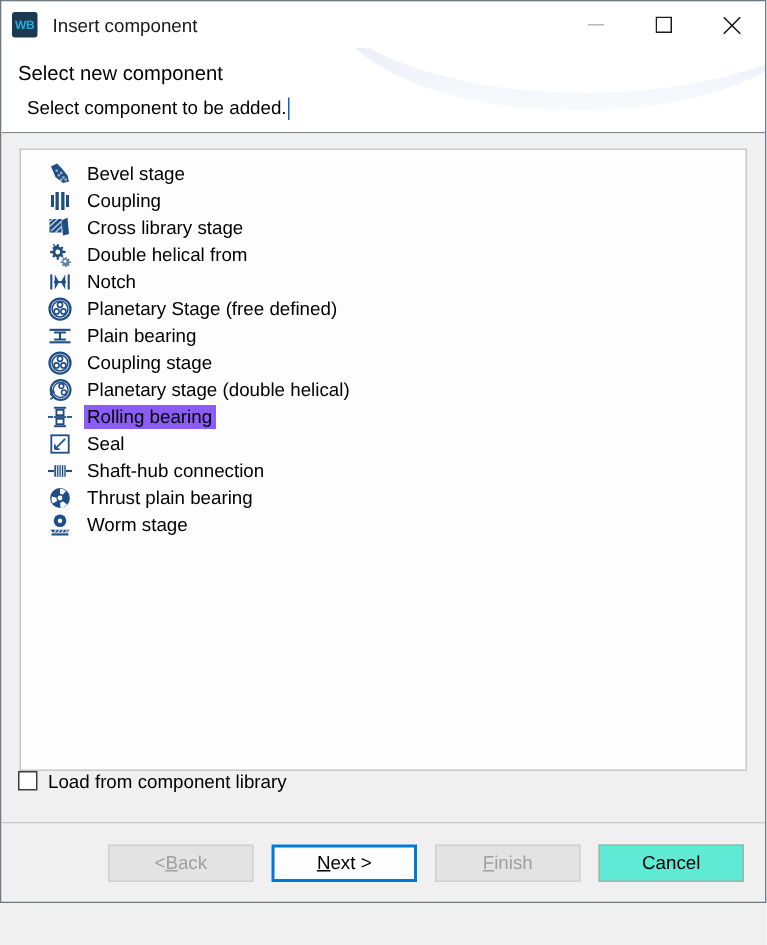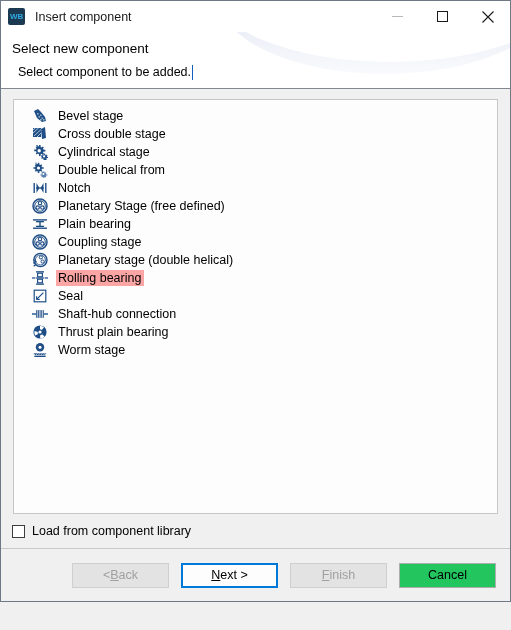--- a/index.html
+++ b/index.html
@@ -112,26 +112,26 @@
     width:16px;height:16px;flex:0 0 16px;
     display:flex;align-items:center;justify-content:center;
     margin-right:8px;
   }
   .item .ico svg{display:block;}
   .item .lbl{
     font-size:12.5px;color:#000;
     white-space:nowrap;
     padding:1px 3px 1px 2px;
   }
-  .item.selected .lbl{background:#fca5a5;}
+  .item.selected .lbl{background:#8b5cf6;}
   
   .optrow{
     flex:0 0 35px;height:35px;
     background:#f0f0f0;
-    display:flex;align-items:center;
+    display:flex;align-items:flex-start;
     padding-left:11px;
     box-sizing:border-box;
     border-bottom:1px solid #c8c8c8;
   }
   .cbx{
     width:13px;height:13px;flex:0 0 13px;
     border:1px solid #3d3d3d;
     background:#fff;
     box-sizing:border-box;
     margin-right:7px;
@@ -143,21 +143,21 @@
     background:#f0f0f0;
     display:flex;align-items:center;justify-content:flex-end;
     padding-right:14px;
     box-sizing:border-box;
     gap:12px;
   }
   .btn{
     width:97px;height:25px;
     box-sizing:border-box;
     border:1px solid #adadad;
-    background:#22c55e;
+    background:#5eead4;
     font-family:"Liberation Sans",sans-serif;
     font-size:12.5px;color:#000;
     display:flex;align-items:center;justify-content:center;
     cursor:default;
     padding:0;
   }
   .btn.disabled{color:#a0a0a0;border-color:#cfcfcf;background:#e3e3e3;}
   .btn.focus{
     background:#fdfdfd;
     border:2px solid #0078d7;
@@ -222,44 +222,42 @@
                   <rect x="11" y="11" width="1.6" height="1.6"></rect>
         </g>
               </svg>
             </span>
             <span class="lbl">Bevel stage</span>
           </li>
           <li class="item">
             <span class="ico">
               <svg width="16" height="16" viewBox="0 0 16 16">
                 <g fill="#1f4e87">
+        <rect x="2" y="4" width="2" height="8"></rect>
+                  <rect x="5" y="2" width="2.2" height="12"></rect>
+        <rect x="8.8" y="2" width="2.2" height="12"></rect>
+                  <rect x="12" y="4" width="2" height="8"></rect>
+        </g>
+              </svg>
+            </span>
+            <span class="lbl">Coupling</span>
+          </li>
+          <li class="item">
+            <span class="ico">
+              <svg width="16" height="16" viewBox="0 0 16 16">
+                <g fill="#1f4e87">
         <rect x="1" y="2" width="8" height="9"></rect>
                   <path d="M9 3 L13 1 L14 12 L10 13 Z"></path>
         </g>
                 <g stroke="#ffffff" stroke-width="0.9" opacity=".75">
         <path d="M1 4 L5 0.5 M1 7 L7 1.5 M2 10 L9 3.5 M5 11 L9 7"></path>
                 </g>
               </svg>
             </span>
-            <span class="lbl">Cross double stage</span>
-          </li>
-          <li class="item">
-            <span class="ico">
-              <svg width="16" height="16" viewBox="0 0 16 16">
-                <g fill="#1f4e87">
-        <path d="M4 1 h1.6 v1.2 h1.4 V1 h1.6 v1.8 l1.2 .6 1-.9 1.1 1.1 -.9 1 .6 1.2 h1.8 v1.6 h-1.8 l-.6 1.2 .9 1 -1.1 1.1 -1-.9 -1.2 .6 V12 H7 v-1.8 l-1.2-.6 -1 .9 -1.1-1.1 .9-1 -.6-1.2 H2.2 V5.6 H4 l.6-1.2 -.9-1 1.1-1.1z"></path>
-        </g>
-                <circle cx="7.2" cy="6.8" r="1.7" fill="#ffffff"></circle>
-        <g fill="#1f4e87">
-                  <path d="M10 9.5 h1.1 v.9 h1 v-.9 h1.1 v1.3 l.8 .4 .7-.6 .8 .8 -.6 .7 .4 .9 H16 v1.1 h-1.3 l-.4 .9 .6 .7 -.8 .8 -.7-.6 -.8 .4 V16 h-1.1 v-1.3 l-.8-.4 -.7 .6 -.8-.8 .6-.7 -.4-.9 H9 v-1.1 h1.3 l.4-.9 -.6-.7 .8-.8 .7 .6z"></path>
-                </g>
-        <circle cx="12.1" cy="12.4" r="1.1" fill="#ffffff"></circle>
-              </svg>
-            </span>
-            <span class="lbl">Cylindrical stage</span>
+            <span class="lbl">Cross library stage</span>
           </li>
           <li class="item">
             <span class="ico">
               <svg width="16" height="16" viewBox="0 0 16 16">
                 <g fill="#1f4e87">
         <path d="M3 0.8 h1.5 v1.1 h1.3 V0.8 h1.5 v1.7 l1.1 .5 .9-.8 1 1 -.8 .9 .5 1.1 h1.7 v1.5 h-1.7 l-.5 1.1 .8 .9 -1 1 -.9-.8 -1.1 .5 v1.7 H5.8 V9.5 l-1.1-.5 -.9 .8 -1-1 .8-.9 -.5-1.1 H1.4 V5.3 h1.7 l.5-1.1 -.8-.9 1-1 .9 .8z"></path>
         </g>
                 <circle cx="6.5" cy="6" r="1.6" fill="#ffffff"></circle>
         <g fill="#5a7fb0">
                   <path d="M9.5 9.3 h1 v.8 h.9 v-.8 h1 v1.2 l.7 .3 .6-.5 .7 .7 -.5 .6 .3 .8 h1.2 v1 h-1.2 l-.3 .8 .5 .6 -.7 .7 -.6-.5 -.7 .3 v1.2 h-1 v-1.2 l-.8-.3 -.6 .5 -.7-.7 .5-.6 -.3-.8 H8.3 v-1 h1.2 l.3-.8 -.5-.6 .7-.7 .6 .5z"></path>

